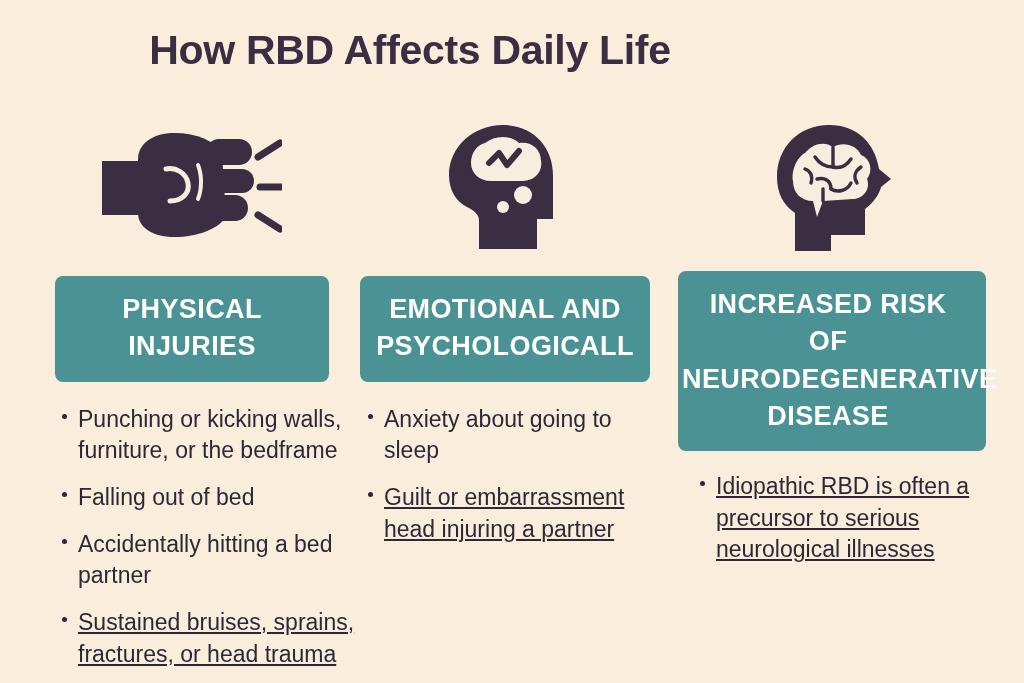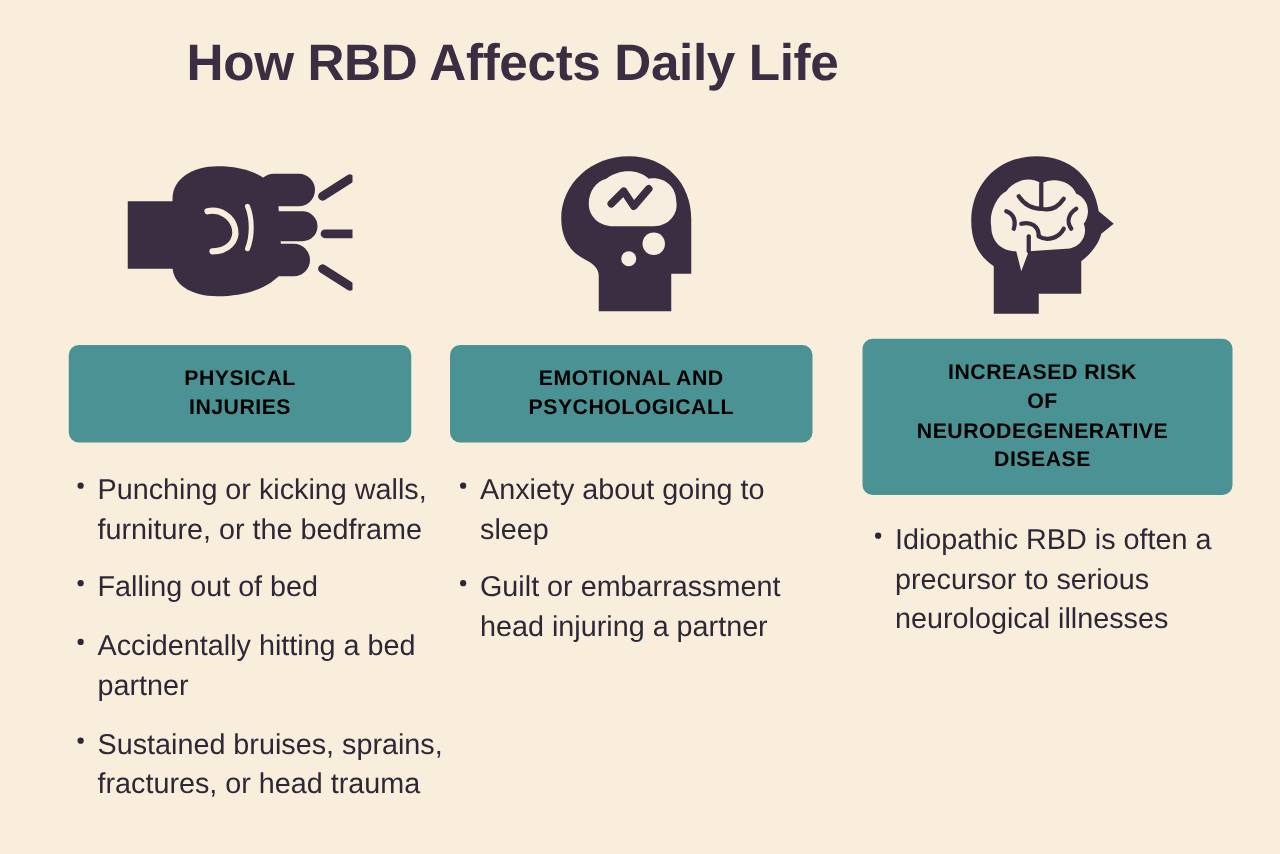--- a/index.html
+++ b/index.html
@@ -51,52 +51,52 @@
     display: flex;
     align-items: center;
     justify-content: center;
   }
   .icon-wrap svg { display: block; }
 
   
   .header-box {
     background: #4A9294;
     border-radius: 8px;
-    color: #000000;
-    font-size: 17px;
+    color: #ffffff;
+    font-size: 27px;
     font-weight: bold;
     letter-spacing: 0.4px;
     text-align: center;
     line-height: 1.38;
     padding: 15px 10px 16px;
     box-sizing: border-box;
   }
   .col-0 .header-box { margin: 18px 13px 0 13px; }
   .col-1 .header-box { margin: 18px 5px 0 5px; }
-  .col-2 .header-box { margin: 13px 0 0 14px; padding-left: 4px; padding-right: 12px; }
+  .col-2 .header-box { margin: 13px 0 0 2px; padding-left: 4px; padding-right: 12px; }
 
   
   .bullets {
     list-style: none;
     margin: 0;
     padding: 0;
     color: #2E2836;
     font-size: 23px;
     line-height: 1.38;
   }
   .col-0 .bullets { margin-top: 22px; margin-left: 20px; width: 300px; }
   .col-1 .bullets { margin-top: 22px; margin-left: 13px; width: 290px; }
   .col-2 .bullets { margin-top: 20px; margin-left: 24px; width: 272px; }
 
   .bullets li {
     position: relative;
     padding-left: 16px;
     margin-bottom: 15px;
   }
-  .bullets li:last-child { margin-bottom: 0; }
+  .bullets li:last-child { margin-bottom: 0; text-decoration: underline; }
   .bullets li::before {
     content: "";
     position: absolute;
     left: 0;
     top: 10px;
     width: 5px;
     height: 5px;
     border-radius: 50%;
     background: #2E2836;
   }

